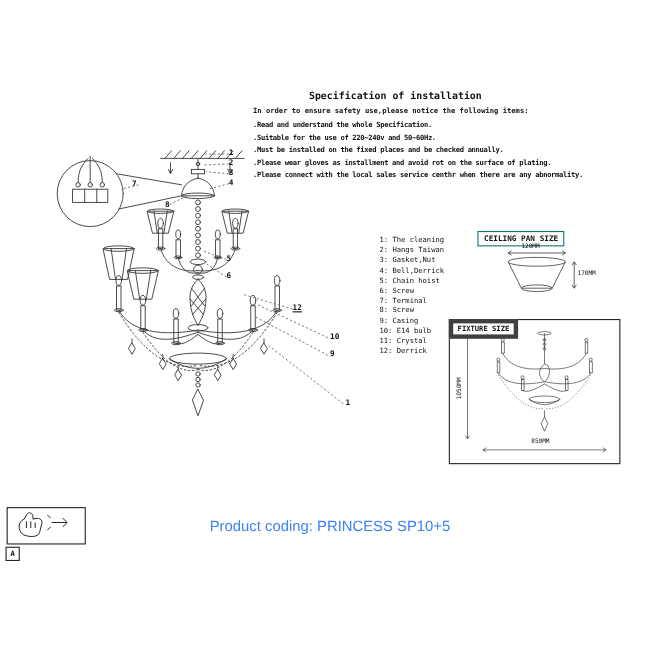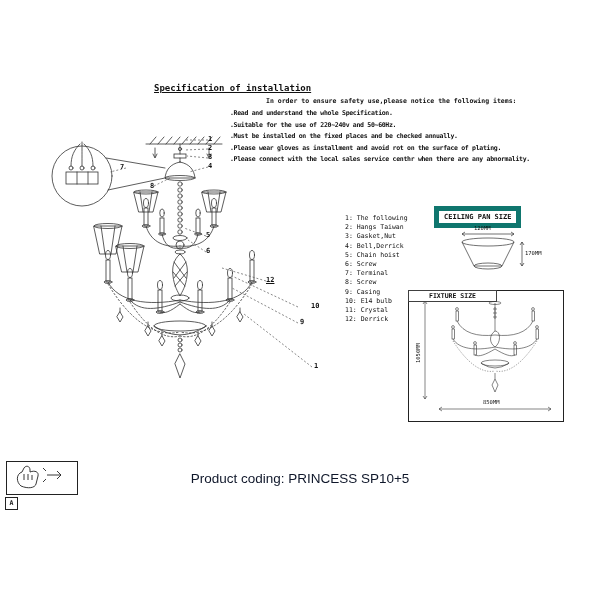--- a/index.html
+++ b/index.html
@@ -1,41 +1,41 @@
 <!DOCTYPE html>
 <html><head>
 <meta charset="utf-8">
 <style>
   html,body{margin:0;padding:0;}
   body{width:600px;height:600px;position:relative;background:#fff;overflow:hidden;
        font-family:"DejaVu Sans Mono","Liberation Mono",monospace;color:#111;}
   .abs{position:absolute;}
   .title{font-size:9px;font-weight:700;letter-spacing:0;}
-  .instr-intro{font-size:6.5px;font-weight:700;white-space:nowrap;margin-left:36px;}
+  .instr-intro{font-size:6.5px;font-weight:700;white-space:nowrap;}
   .bullet{font-size:6.5px;font-weight:700;white-space:nowrap;letter-spacing:-0.3px;line-height:11.5px;}
   .part-line{font-size:6.5px;white-space:nowrap;line-height:9.2px;}
   .callout{position:absolute;font-size:7px;font-weight:700;line-height:7px;}
-  .boxed-title{border:5px solid #0f766e;font-size:7px;font-weight:700;padding:2px 5px;display:inline-block;background:#fff;}
+  .boxed-title{border:1px solid #0f766e;font-size:7px;font-weight:700;padding:2px 5px;display:inline-block;background:#fff;}
   .pan-dim{position:absolute;font-size:5.5px;line-height:6px;}
   .fixture-box{border:1px solid #222;background:#fff;}
-  .fixture-tab{position:absolute;left:-1px;top:-1px;border:1px solid #404040;background:#fff;
-               font-size:6.5px;font-weight:700;padding:1px 20px;}
+  .fixture-tab{position:absolute;left:-1px;top:-1px;border:4px solid #404040;background:#fff;
+               font-size:6.5px;font-weight:700;padding:1px 4px;}
   .fix-dim{position:absolute;font-size:5.5px;line-height:6px;}
   .fix-dim-v{transform:rotate(-90deg);transform-origin:left top;}
   .product-coding{left:0;top:471px;width:600px;text-align:center;
-                  font-family:"Liberation Sans",sans-serif;font-size:13.5px;color:#0f172a;}
+                  font-family:"Liberation Sans",sans-serif;font-size:13.5px;color:#3b82f6;}
   .warn-box{border:1px solid #222;background:#fff;}
   .a-box{border:1px solid #222;width:11px;height:11px;font-size:6.5px;font-weight:700;
          text-align:center;line-height:11px;}
   svg{display:block;}
 </style>
 </head>
 <body>
 
-<div class="abs title" style="left:154px;top:83px;width:300px;text-align:left;text-decoration:underline;">Specification of installation</div>
+<div class="abs title" style="left:138px;top:83px;width:300px;text-align:right;">Specification of installation</div>
 
 <div class="abs" style="left:230px;top:97px;">
   <div class="instr-intro">In order to ensure safety use,please notice the following items:</div>
   <div style="margin-top:3px;">
     <div class="bullet">.Read and understand the whole Specification.</div>
     <div class="bullet">.Suitable for the use of 220~240v and 50~60Hz.</div>
     <div class="bullet">.Must be installed on the fixed places and be checked annually.</div>
     <div class="bullet">.Please wear gloves as installment and avoid rot on the surface of plating.</div>
     <div class="bullet">.Please connect with the local sales service centhr when there are any abnormality.</div>
   </div>
@@ -208,27 +208,27 @@
 
   <span class="callout" style="left:186px;top:8px;">1</span>
   <span class="callout" style="left:186px;top:17px;">2</span>
   <span class="callout" style="left:186px;top:26px;">3</span>
   <span class="callout" style="left:186px;top:35px;">4</span>
   <span class="callout" style="left:184px;top:104px;">5</span>
   <span class="callout" style="left:184px;top:120px;">6</span>
   <span class="callout" style="left:98px;top:36px;">7</span>
   <span class="callout" style="left:128px;top:55px;">8</span>
   <span class="callout" style="left:244px;top:149px;text-decoration:underline;">12</span>
-  <span class="callout" style="left:278px;top:175px;margin-left:11px;">10</span>
+  <span class="callout" style="left:278px;top:175px;">10</span>
   <span class="callout" style="left:278px;top:191px;">9</span>
   <span class="callout" style="left:292px;top:235px;">1</span>
 </div>
 
 <div class="abs" style="left:345px;top:214px;">
-  <div class="part-line">1: The following</div>
+  <div class="part-line">1: The cleaning</div>
   <div class="part-line">2: Hangs Taiwan</div>
   <div class="part-line">3: Gasket,Nut</div>
   <div class="part-line">4: Bell,Derrick</div>
   <div class="part-line">5: Chain hoist</div>
   <div class="part-line">6: Screw</div>
   <div class="part-line">7: Terminal</div>
   <div class="part-line">8: Screw</div>
   <div class="part-line">9: Casing</div>
   <div class="part-line">10: E14 bulb</div>
   <div class="part-line">11: Crystal</div>

